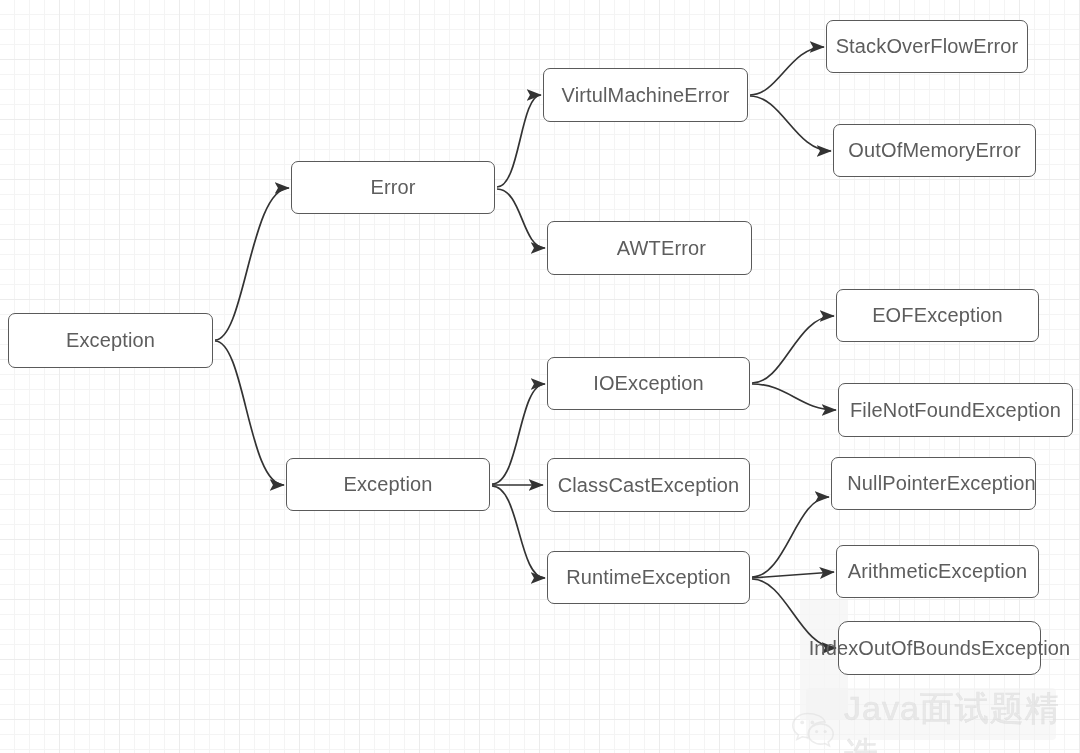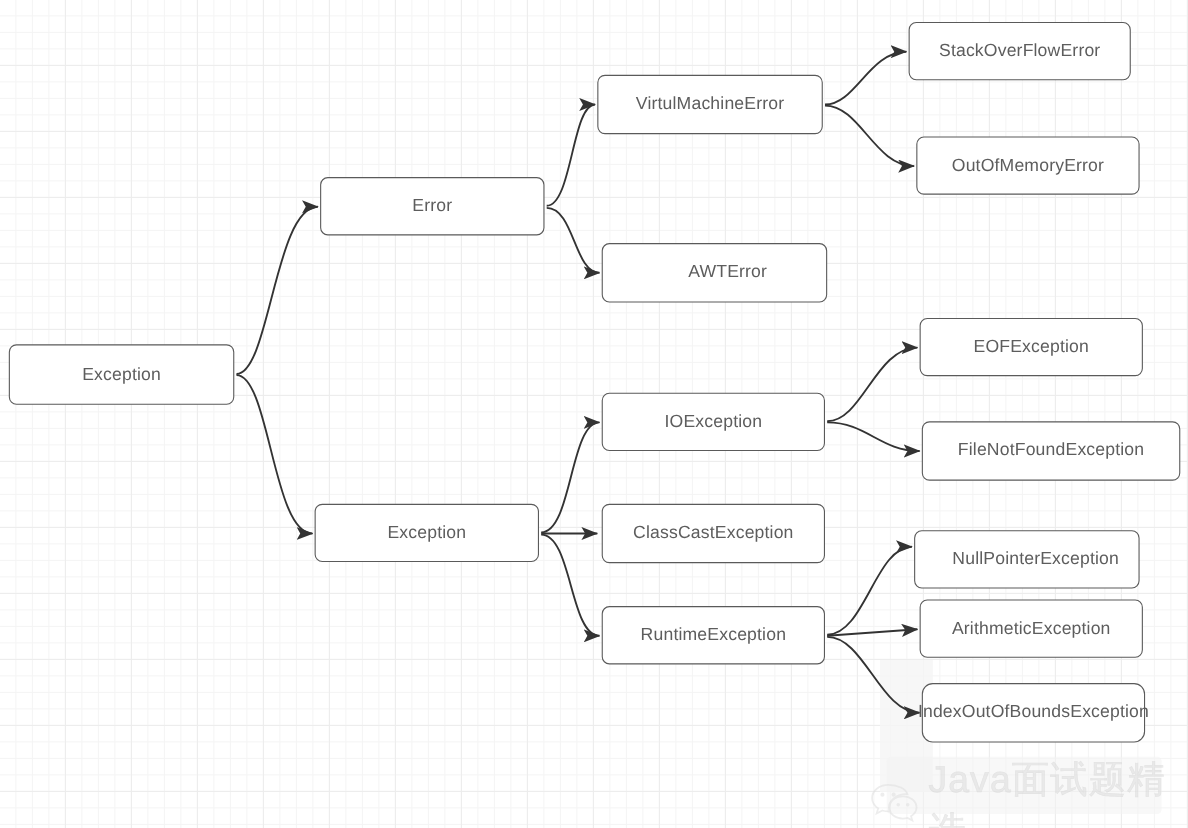--- a/index.html
+++ b/index.html
@@ -33,21 +33,21 @@
   .node {
     position: absolute;
     box-sizing: border-box;
     background: #ffffff;
     border: 1.6px solid #5a5a5a;
     border-radius: 7px;
     display: flex;
     align-items: center;
     justify-content: center;
     color: #5d5d5d;
-    font-size: 16px;
+    font-size: 20px;
     font-family: "Liberation Sans", sans-serif;
     letter-spacing: 0.15px;
     white-space: nowrap;
   }
   .node-label {
     color: #5d5d5d;
   }
   
   #watermark {
     position: absolute;
@@ -161,21 +161,21 @@
       </div>
       <div class="node" style="left: 547px; top: 551px; width: 203px; height: 53px;">
         <span class="node-label">RuntimeException</span>
       </div>
       <div class="node" style="left: 836px; top: 289px; width: 203px; height: 53px;">
         <span class="node-label">EOFException</span>
       </div>
       <div class="node" style="left: 838px; top: 383px; width: 235px; height: 54px;">
         <span class="node-label">FileNotFoundException</span>
       </div>
-      <div class="node" style="left: 831px; top: 482px; width: 205px; height: 53px; padding-left: 16px;">
+      <div class="node" style="left: 831px; top: 457px; width: 205px; height: 53px; padding-left: 16px;">
         <span class="node-label">NullPointerException</span>
       </div>
       <div class="node" style="left: 836px; top: 545px; width: 203px; height: 53px;">
         <span class="node-label">ArithmeticException</span>
       </div>
       <div class="node" style="left: 838px; top: 621px; width: 203px; height: 54px; border-radius: 10px;">
         <span class="node-label">IndexOutOfBoundsException</span>
       </div>
     </div>
 

